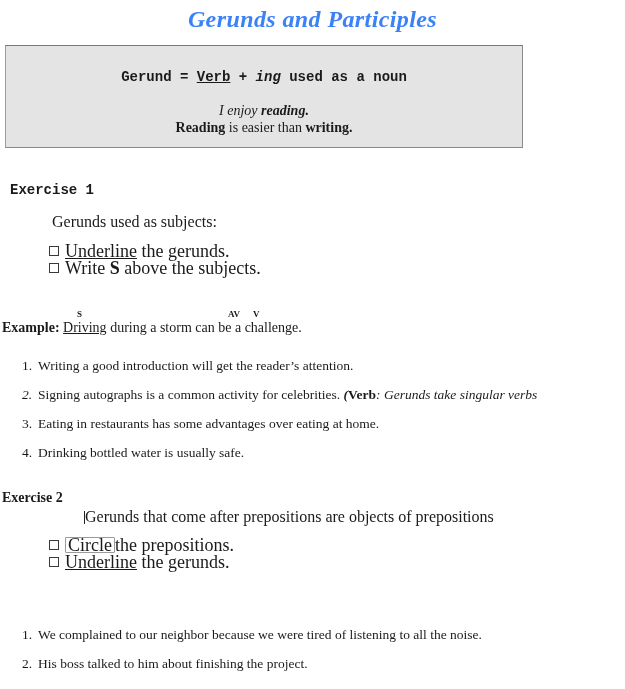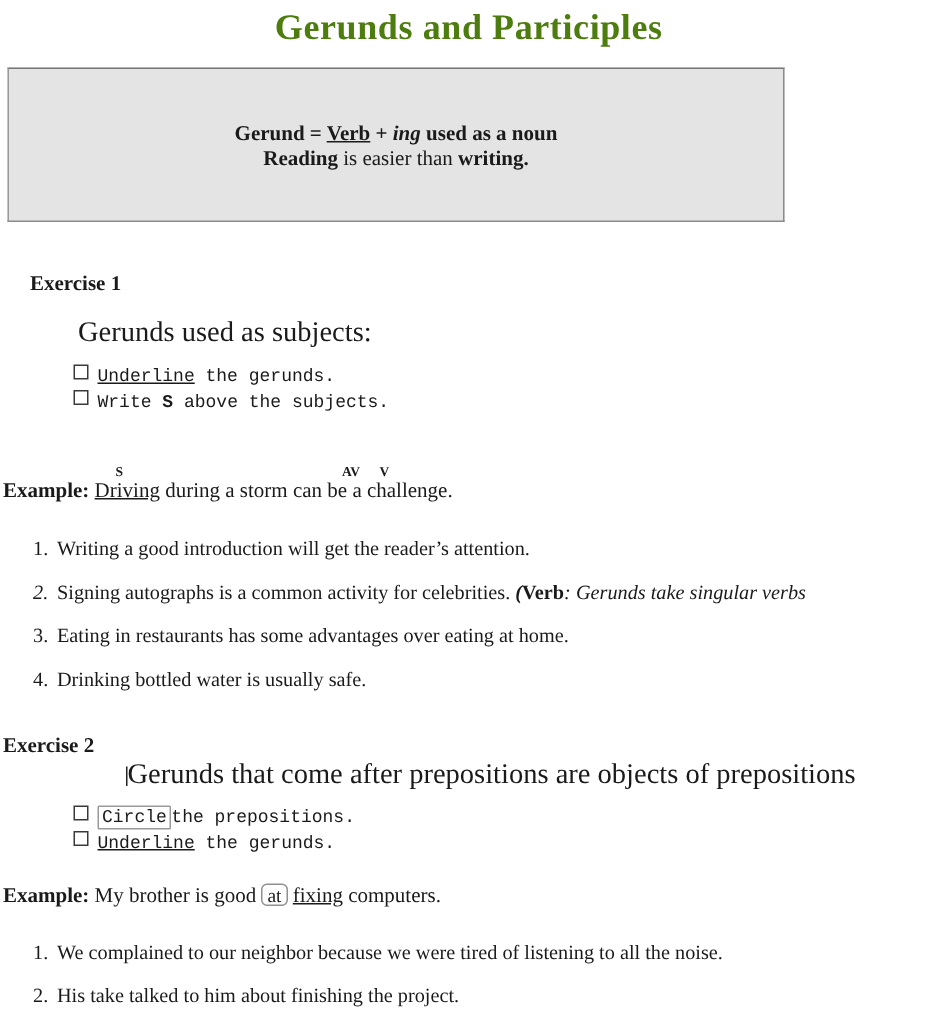--- a/index.html
+++ b/index.html
@@ -25,83 +25,83 @@
 
   
   .doc-title {
     text-align: center;
     font-weight: bold;
     font-size: 24px;
     letter-spacing: 0.4px;
     margin: 4px 0 0 0;
     padding: 0;
     line-height: 30px;
-    color: #4d7c0f;
+    color: #3b82f6;
+    font-style: italic;
   }
 
   
   .definition-box {
     position: absolute;
     left: 5px;
     top: 45px;
     width: 518px;
     height: 103px;
     background: #e4e4e4;
     border: 1px solid #8a8a8a;
     border-top-color: #777;
     border-left-color: #9a9a9a;
     box-sizing: border-box;
   }
   .definition-box .def-line {
     text-align: center;
     font-size: 14px;
     line-height: 17px;
   }
-  .def-line-1 { margin-top: 35px; font-weight: bold; }
+  .def-line-1 { margin-top: 23px; font-weight: bold; font-family: Liberation Mono, monospace; }
   .def-line-2 { margin-top: 16px; }
   .def-line-3 { }
   .u { text-decoration: underline; }
   .b { font-weight: bold; }
   .i { font-style: italic; }
   .bi { font-weight: bold; font-style: italic; }
 
   
   .section-heading {
     font-weight: bold;
     font-size: 14px;
     margin: 0;
     line-height: 16px;
   }
-  .ex1-heading { position: absolute; left: 20px; top: 182px; }
+  .ex1-heading { position: absolute; left: 10px; top: 182px; font-family: Liberation Mono, monospace; }
   .ex2-heading { position: absolute; left: 2px; top: 490px; }
 
   .intro-line {
     position: absolute;
-    font-size: 19px;
+    font-size: 16px;
     line-height: 16px;
   }
   .ex1-intro { left: 52px; top: 214px; }
   .ex2-intro { left: 48px; top: 509px; padding-left: 36px; }
 
   .caret {
     display: inline-block;
     width: 1px;
     height: 13px;
     background: #222;
     vertical-align: -2px;
     margin-right: 0px;
   }
 
   .checklist {
     position: absolute;
     margin: 0;
     padding: 0;
     list-style: none;
-    font-size: 12px;
-    font-family: Liberation Mono, monospace;
+    font-size: 18px;
   }
   .ex1-checklist { left: 49px; top: 243px; }
   .ex2-checklist { left: 49px; top: 537px; }
   .checklist li {
     line-height: 17px;
     white-space: nowrap;
   }
   .cb {
     display: inline-block;
     width: 8px;
@@ -181,20 +181,23 @@
 <body>
 
 <div class="page">
 
   <h1 class="doc-title">Gerunds and Participles</h1>
 
   <div class="definition-box">
     <div class="def-line def-line-1">
       <span>Gerund = </span><span class="u">Verb</span><span> + </span><span class="bi">ing</span><span> used as a noun</span>
     </div>
+    <div class="def-line def-line-2">
+      <span class="i">I enjoy </span><span class="bi">reading.</span>
+    </div>
     <div class="def-line def-line-3">
       <span class="b">Reading</span><span> is easier than </span><span class="b">writing.</span>
     </div>
   </div>
 
   <div class="section-heading ex1-heading">Exercise 1</div>
 
   <div class="intro-line ex1-intro">Gerunds used as subjects:</div>
 
   <ul class="checklist ex1-checklist">
@@ -236,26 +239,23 @@
 
   <ul class="checklist ex2-checklist">
     <li>
       <span class="cb"></span><span class="boxed-word">Circle </span><span>the prepositions.</span>
     </li>
     <li>
       <span class="cb"></span><span class="u">Underline</span><span> the gerunds.</span>
     </li>
   </ul>
 
-  <div class="example-line ex2-example">
-    <span class="example-label">Example:</span><span> My brother is good </span><span class="boxed-word-round">at</span> <span class="u">fixing</span><span> computers.</span>
-  </div>
 
   <ol class="sentences ex2-sentences">
     <li>
       <span class="num">1.</span><span>We complained to our neighbor because we were tired of listening to all the noise.</span>
     </li>
     <li>
-      <span class="num">2.</span><span>His take talked to him about finishing the project.</span>
+      <span class="num">2.</span><span>His boss talked to him about finishing the project.</span>
     </li>
   </ol>
 
 </div>
 
 </body></html>

